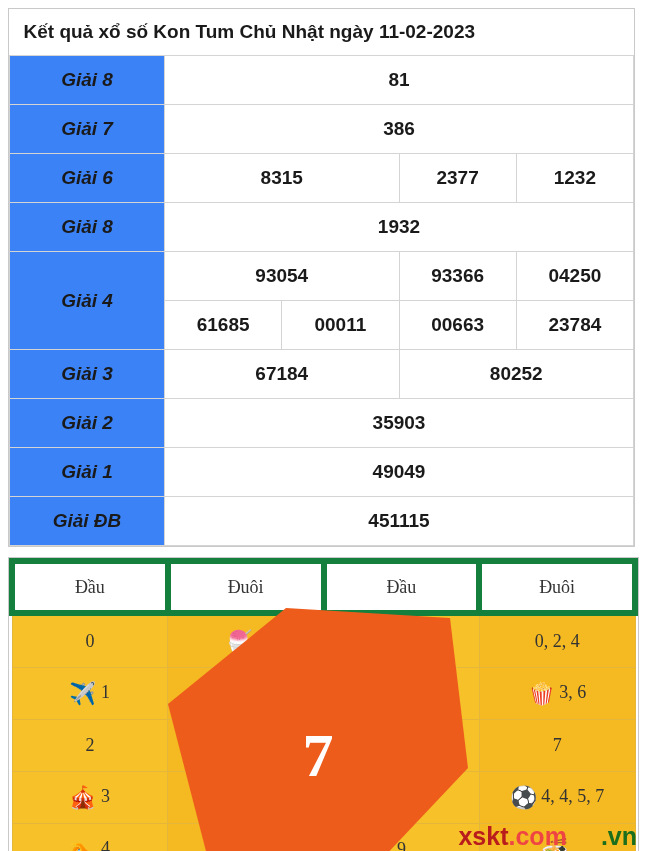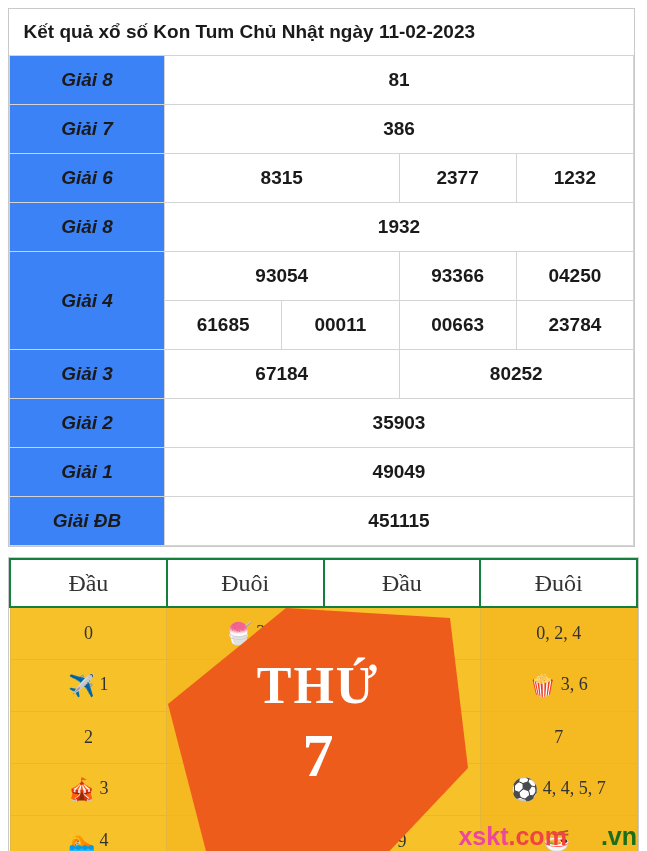--- a/index.html
+++ b/index.html
@@ -79,26 +79,26 @@
     box-sizing: border-box;
     position: relative;
     overflow: hidden;
   }
   table.dd {
     width: 100%;
     border-collapse: collapse;
     table-layout: fixed;
   }
   table.dd th {
-    font-size: 24px;
+    font-size: 18px;
     font-weight: normal;
     font-family: "Liberation Serif", serif;
     color: #333;
     height: 44px;
-    border: 2px solid #15803d;
+    border: 6px solid #15803d;
     background: #fff;
   }
   table.dd td {
     font-size: 18px;
     font-family: "Liberation Serif", serif;
     color: #333;
     height: 49px;
     border: 1px solid #e4b73c;
     background: #f5b921;
     text-align: center;
@@ -145,21 +145,21 @@
   
   .watermark {
     position: absolute;
     right: 10px;
     bottom: 8px;
     font-size: 25px;
     font-weight: bold;
     font-family: "Liberation Sans", sans-serif;
     letter-spacing: 0px;
   }
-  .wm-x { color: #ec4899; }
+  .wm-x { color: #b91c1c; }
   .wm-rest { color: #ef4444; }
   .wm-vn { color: #1b6e1b; margin-left: 34px; }
 </style>
 </head>
 <body>
 
 <div class="page">
 
   <div class="result-wrap">
     <table class="result">
@@ -265,21 +265,20 @@
         <td><span class="emoji">🍜</span><span></span></td>
       </tr>
     </tbody>
       </table>
   </div>
 
   <div class="badge">
     <svg width="300" height="251" viewBox="0 0 300 251">
       <polygon points="118,0 282,10 300,160 214,251 40,251 0,96" fill="#ee5c1c"></polygon>
     </svg>
-    <div class="badge-text badge-thu">THỨ</div>
     <div class="badge-text badge-num">7</div>
   </div>
 
   <div class="watermark">
     <span class="wm-x">xskt</span><span class="wm-rest">.com</span><span class="wm-vn">.vn</span>
   </div>
 
 </div>
 
 </body></html>

